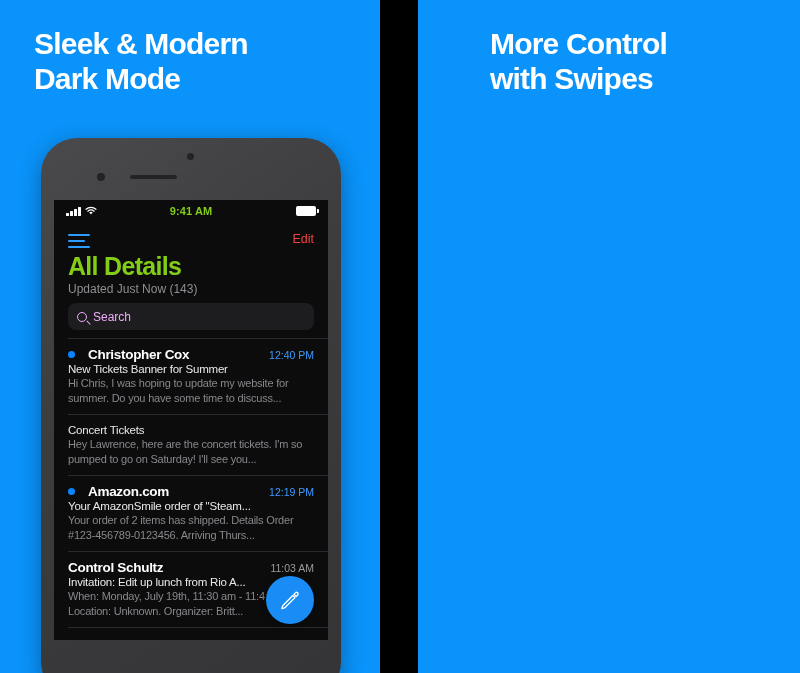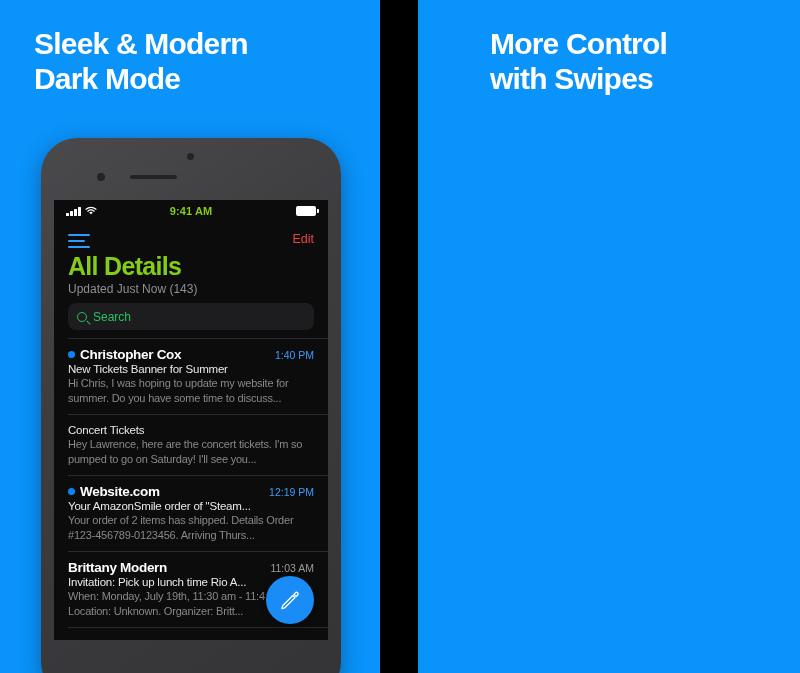--- a/index.html
+++ b/index.html
@@ -86,33 +86,33 @@
 
   .bigtitle { padding: 4px 14px 0 14px; font-size: 25px; font-weight: bold; letter-spacing: -0.7px; }
   .subtitle { padding: 1px 14px 0 14px; font-size: 12px; }
   .sub-dark  { color: #8e8e93; }
 
   .searchwrap { padding: 7px 14px 8px 14px; }
   .searchbar {
     height: 27px; border-radius: 8px; display: flex; align-items: center;
     gap: 6px; padding: 0 9px; font-size: 12px; cursor: text;
   }
-  .search-dark  { background: #1d1d1f; color: #22c55e; }
+  .search-dark  { background: #1d1d1f; color: #f0abfc; }
   .mag { width: 10px; height: 10px; border: 1.4px solid currentColor; border-radius: 50%; position: relative; flex: none; }
   .mag::after { content:""; position:absolute; right:-4px; bottom:-2.5px; width:4.5px; height:1.4px; background: currentColor; transform: rotate(45deg); }
 
   
   .maillist { position: relative; }
   .row { position: relative; padding: 8px 14px 9px 14px; }
   .row + .row::before,
   .row::after { content: none; }
   .rowsep { height: 1px; margin-left: 14px; }
   .sep-dark  { background: #2a2a2c; }
 
-  .row-top { display: flex; align-items: center; gap: 5px; }
+  .row-top { display: flex; align-items: center; gap: 13px; }
   .unread-dot { width: 7px; height: 7px; border-radius: 50%; background: #0a84ff; flex: none; }
   .sender { font-size: 13.5px; font-weight: bold; letter-spacing: -0.3px; white-space: nowrap; }
   .clip { font-size: 11px; opacity: 0.85; }
   .time { margin-left: auto; font-size: 10.5px; color: #3b9bff; white-space: nowrap; }
   .subject { font-size: 11.5px; margin-top: 1px; letter-spacing: -0.2px; white-space: nowrap; overflow: hidden; }
   .preview { font-size: 11px; margin-top: 1px; line-height: 1.32; letter-spacing: -0.2px; }
 
   .sender-dark  { color: #ffffff; }
   .subject-dark { color: #e9e9ea; }
   .preview-dark { color: #88888d; }
@@ -182,50 +182,50 @@
           </div>
         </div>
 
         <div class="maillist">
 
           <div class="rowsep sep-dark"></div>
           <div class="row">
             <div class="row-top">
               <span class="unread-dot"></span>
               <span class="sender sender-dark">Christopher Cox</span>
-              <span class="time">1:40 PM</span>
+              <span class="time">12:40 PM</span>
             </div>
             <div class="subject subject-dark">New Tickets Banner for Summer</div>
             <div class="preview preview-dark">Hi Chris, I was hoping to update my website for summer. Do you have some time to discuss...</div>
           </div>
 
           <div class="rowsep sep-dark"></div>
           <div class="row">
             <div class="subject subject-dark">Concert Tickets</div>
             <div class="preview preview-dark">Hey Lawrence, here are the concert tickets. I'm so pumped to go on Saturday! I'll see you...</div>
           </div>
 
           <div class="rowsep sep-dark"></div>
           <div class="row">
             <div class="row-top">
               <span class="unread-dot"></span>
-              <span class="sender sender-dark">Website.com</span>
+              <span class="sender sender-dark">Amazon.com</span>
               <span class="time">12:19 PM</span>
             </div>
             <div class="subject subject-dark">Your AmazonSmile order of "Steam...</div>
             <div class="preview preview-dark">Your order of 2 items has shipped. Details Order #123-456789-0123456. Arriving Thurs...</div>
           </div>
 
           <div class="rowsep sep-dark"></div>
           <div class="row">
             <div class="row-top">
-              <span class="sender sender-dark">Brittany Modern</span>
+              <span class="sender sender-dark">Control Schultz</span>
               <span class="time" style="color:#9a9aa0">11:03 AM</span>
             </div>
-            <div class="subject subject-dark">Invitation: Pick up lunch time Rio A...</div>
+            <div class="subject subject-dark">Invitation: Edit up lunch from Rio A...</div>
             <div class="preview preview-dark">When: Monday, July 19th, 11:30 am - 11:4 PDT. Location: Unknown. Organizer: Britt...</div>
           </div>
           <div class="rowsep sep-dark"></div>
         </div>
 
         <div class="fab fab-dark">
           <svg class="pencil" viewBox="0 0 24 24">
             <path d="M4 18.2 L15.1 7.1 L17.4 9.4 L6.3 20.5 L3.2 21.3 Z" fill="none" stroke="#fff" stroke-width="1.5" stroke-linejoin="round"></path>
             <path d="M16.4 5.8 L18.7 8.1 L20.3 6.5 A1.6 1.6 0 0 0 20.3 4.2 L19.9 3.8 A1.6 1.6 0 0 0 17.9 4.2 Z" fill="none" stroke="#fff" stroke-width="1.5" stroke-linejoin="round"></path>
           </svg>

